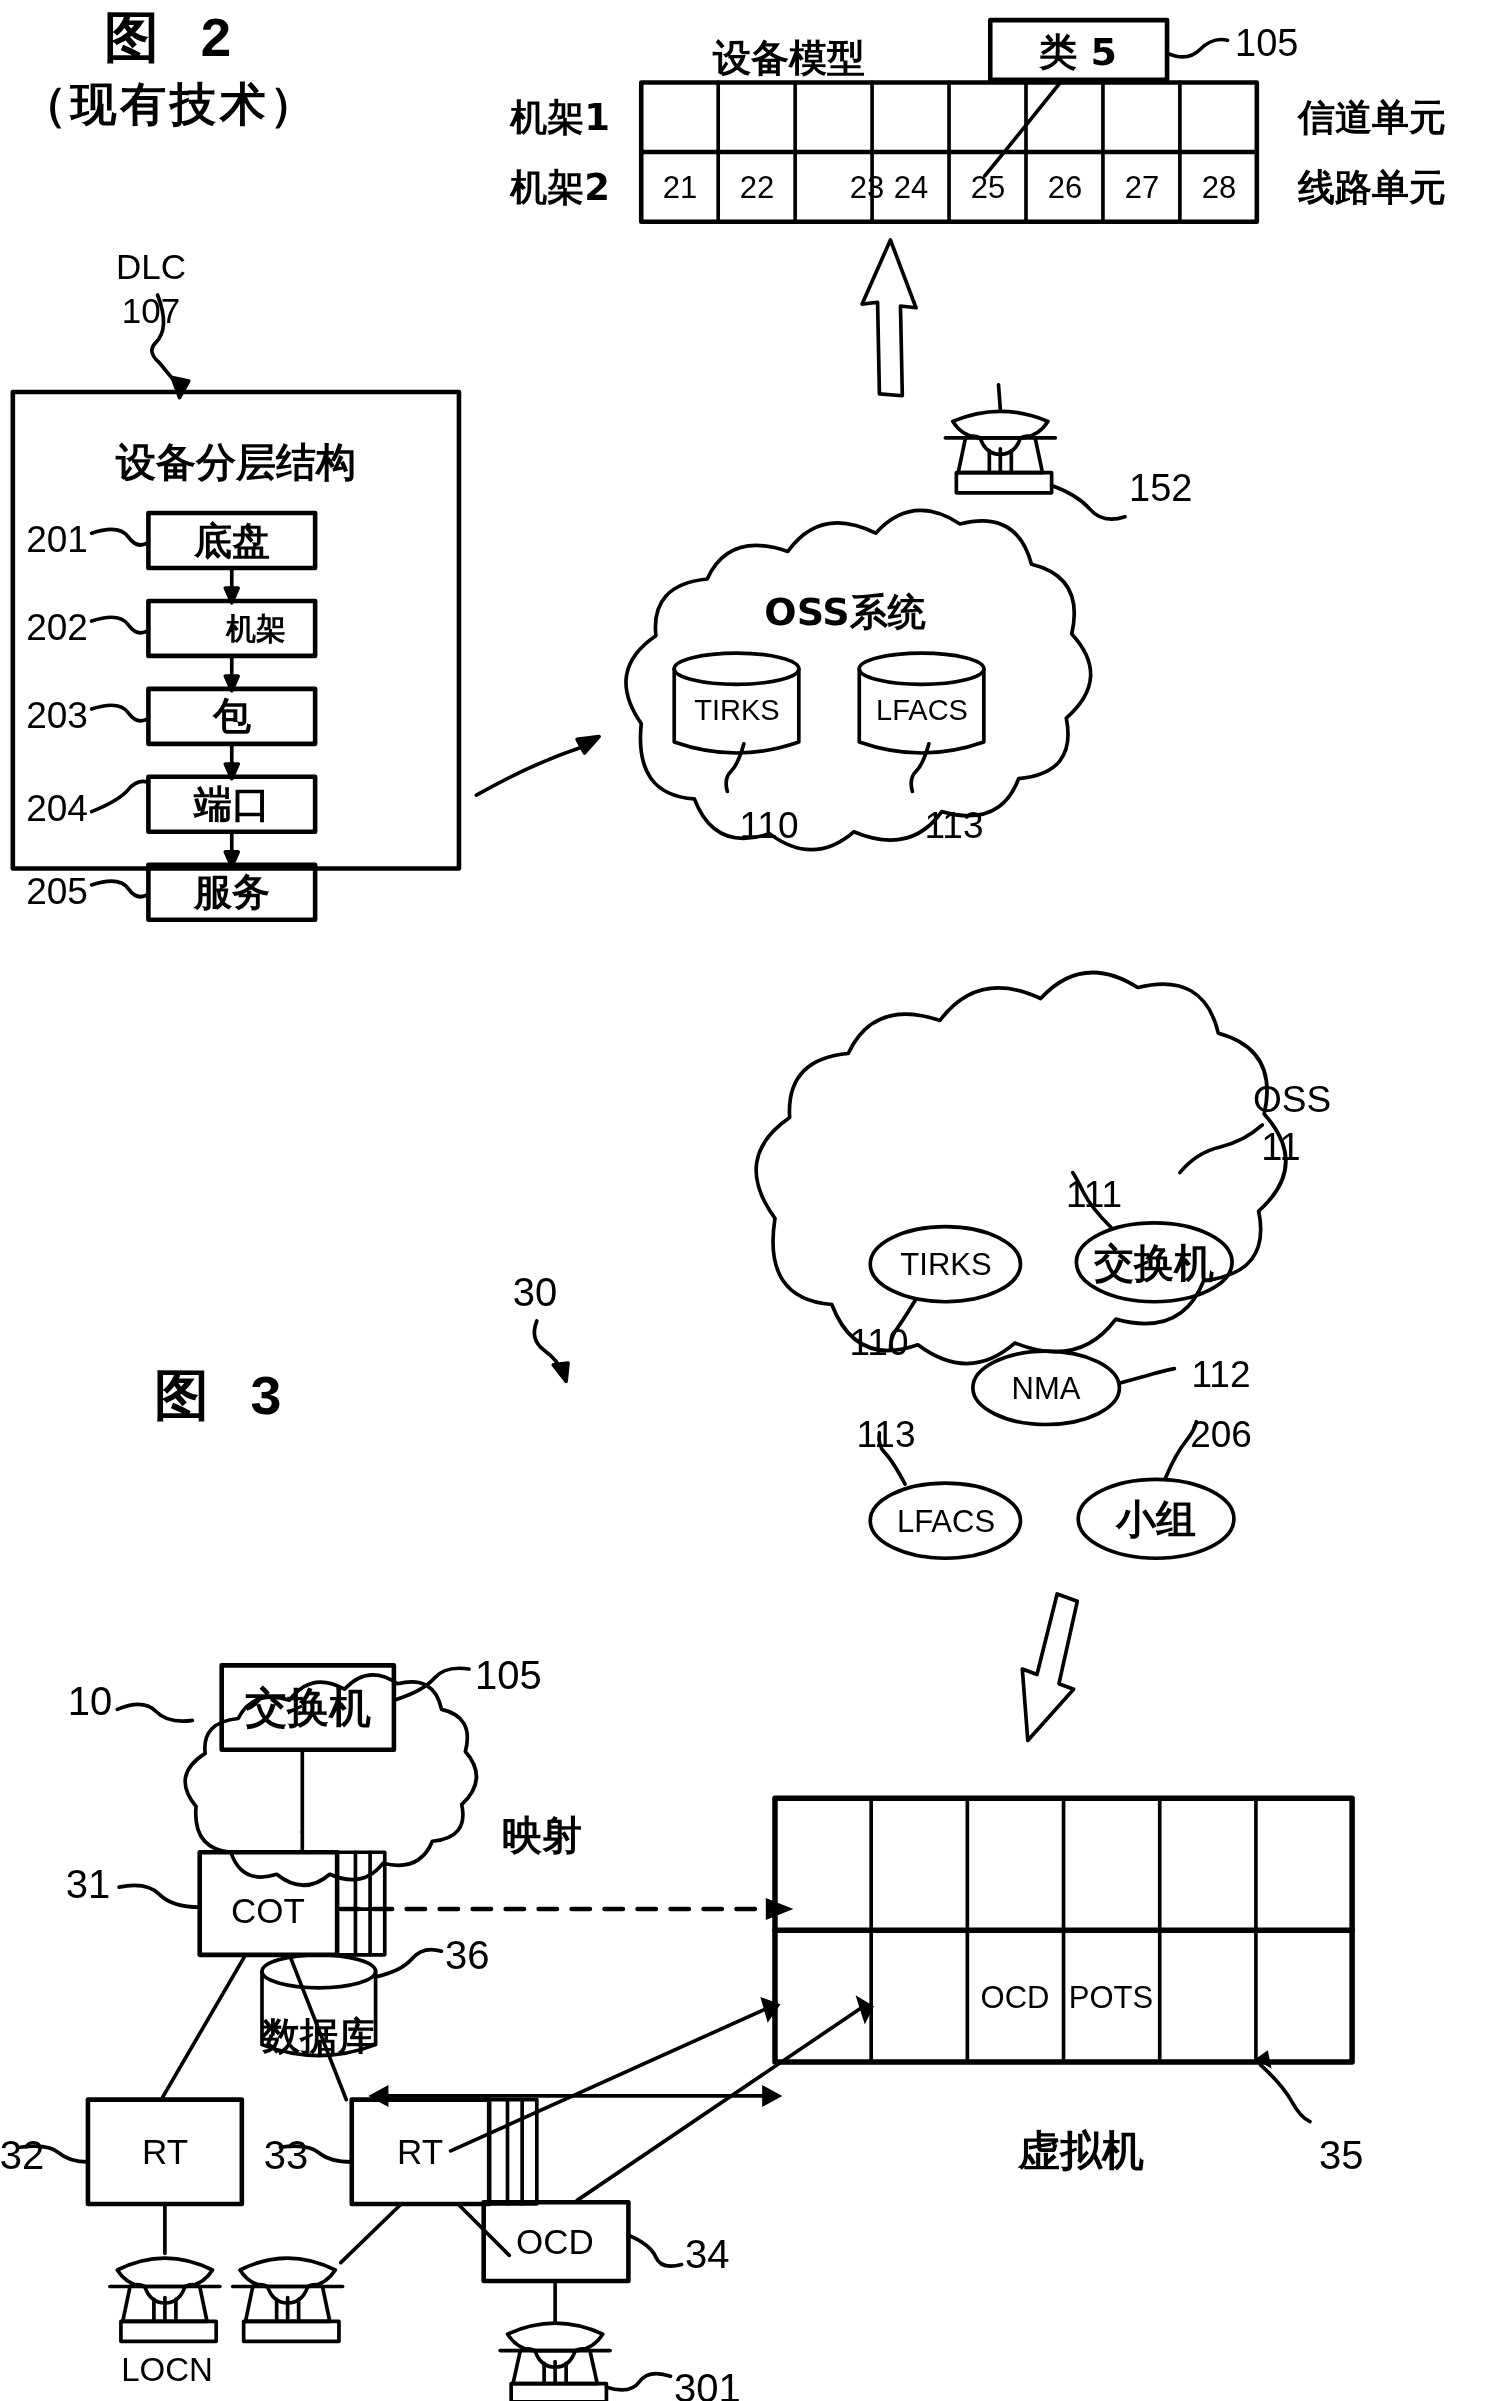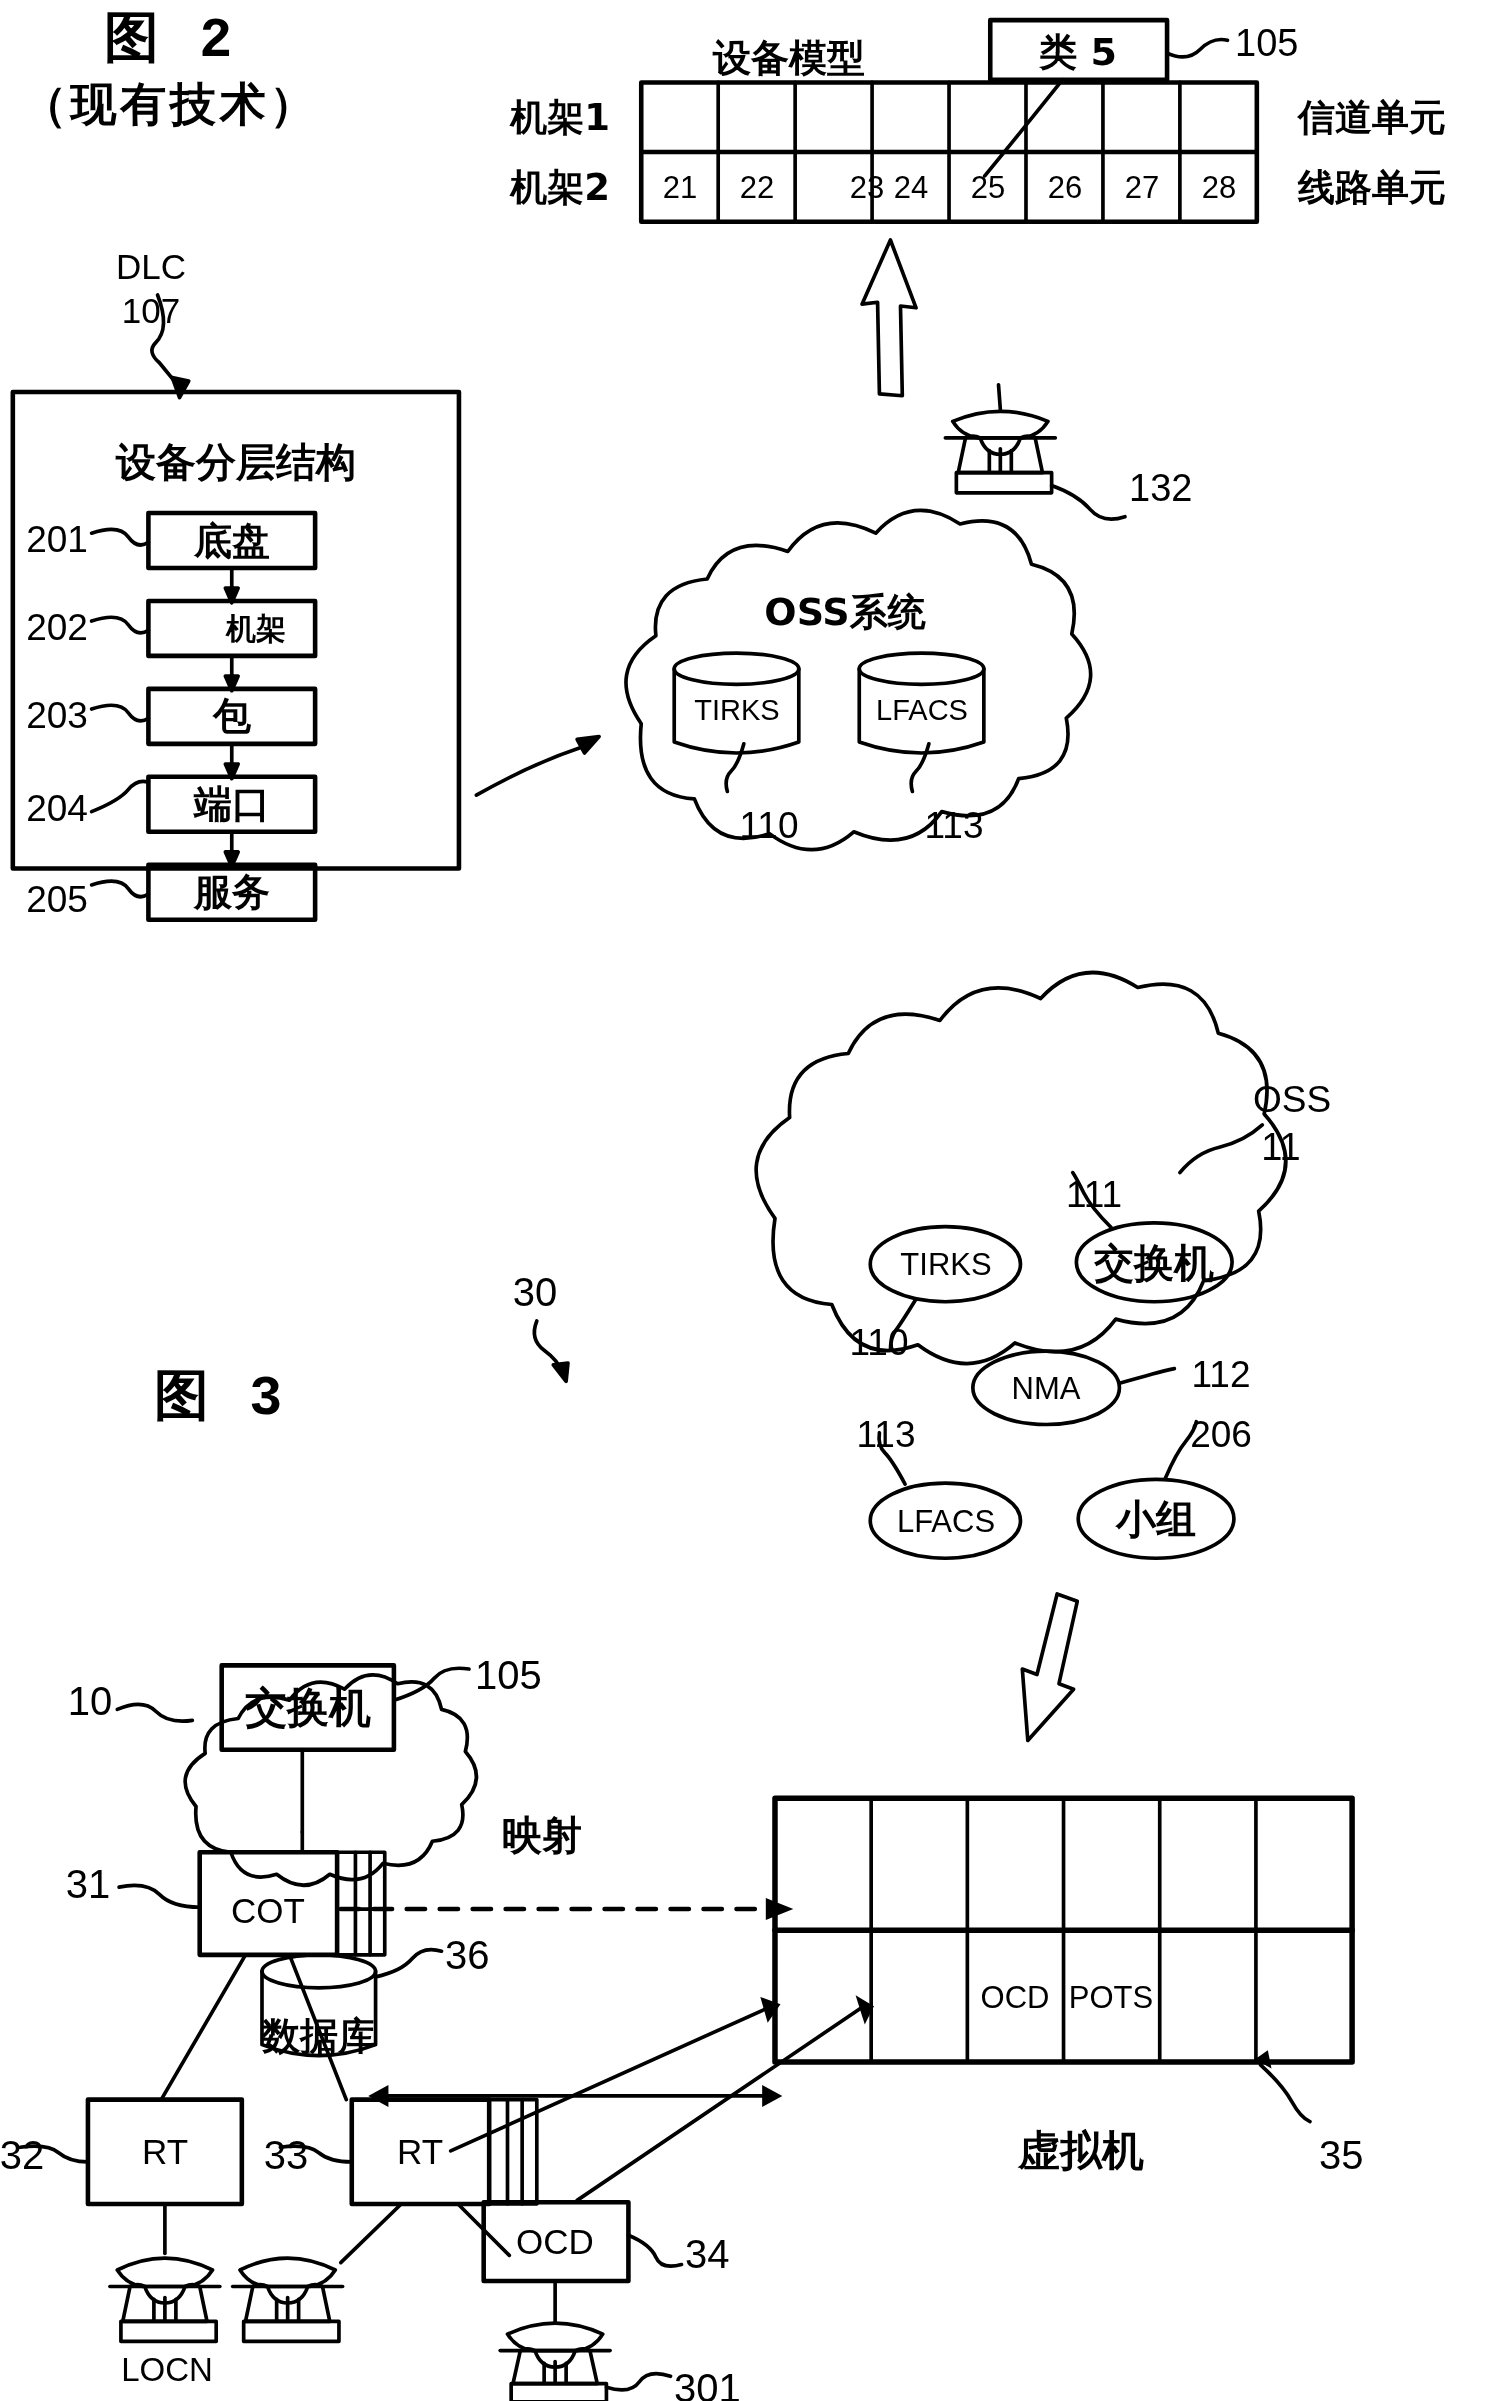--- a/index.html
+++ b/index.html
@@ -329,40 +329,40 @@
 
   <div class="lbl num ctr" style="left:680px; top:187px; font-size:31px;">21</div>
   <div class="lbl num ctr" style="left:757px; top:187px; font-size:31px;">22</div>
   <div class="lbl num ctr" style="left:867px; top:187px; font-size:31px;">23</div>
   <div class="lbl num ctr" style="left:911px; top:187px; font-size:31px;">24</div>
   <div class="lbl num ctr" style="left:988px; top:187px; font-size:31px;">25</div>
   <div class="lbl num ctr" style="left:1065px; top:187px; font-size:31px;">26</div>
   <div class="lbl num ctr" style="left:1142px; top:187px; font-size:31px;">27</div>
   <div class="lbl num ctr" style="left:1219px; top:187px; font-size:31px;">28</div>
 
-  <div class="lbl num" style="left:1129px; top:469px; font-size:38px;">132</div>
+  <div class="lbl num" style="left:1129px; top:469px; font-size:38px;">152</div>
 
   <div class="lbl num ctr" style="left:151px; top:266px; font-size:35px;">DLC</div>
   <div class="lbl num ctr" style="left:151px; top:310px; font-size:35px;">107</div>
 
   <div class="lbl cjk ctr" style="left:236px; top:462px; font-size:40px;">设备分层结构</div>
 
   <div class="lbl num ctr" style="left:57px; top:539px; font-size:37px;">201</div>
   <div class="lbl cjk ctr" style="left:232px; top:541px; font-size:38px;">底盘</div>
 
   <div class="lbl num ctr" style="left:57px; top:627px; font-size:37px;">202</div>
   <div class="lbl cjk ctr" style="left:232px; top:629px; font-size:30px;margin-left:24px;">机架</div>
 
   <div class="lbl num ctr" style="left:57px; top:715px; font-size:37px;">203</div>
   <div class="lbl cjk ctr" style="left:232px; top:716px; font-size:38px;">包</div>
 
   <div class="lbl num ctr" style="left:57px; top:808px; font-size:37px;">204</div>
   <div class="lbl cjk ctr" style="left:232px; top:804px; font-size:38px;">端口</div>
 
-  <div class="lbl num ctr" style="left:57px; top:891px; font-size:37px;margin-top:8px;">205</div>
+  <div class="lbl num ctr" style="left:57px; top:891px; font-size:37px;">205</div>
   <div class="lbl cjk ctr" style="left:232px; top:892px; font-size:38px;">服务</div>
 
   <div class="lbl cjk ctr" style="left:845px; top:612px; font-size:38px;">OSS系统</div>
 
   <div class="lbl num ctr" style="left:737px; top:710px; font-size:29px;">TIRKS</div>
   <div class="lbl num ctr" style="left:769px; top:825px; font-size:37px;">110</div>
 
   <div class="lbl num ctr" style="left:922px; top:710px; font-size:29px;">LFACS</div>
   <div class="lbl num ctr" style="left:954px; top:825px; font-size:37px;">113</div>
 

